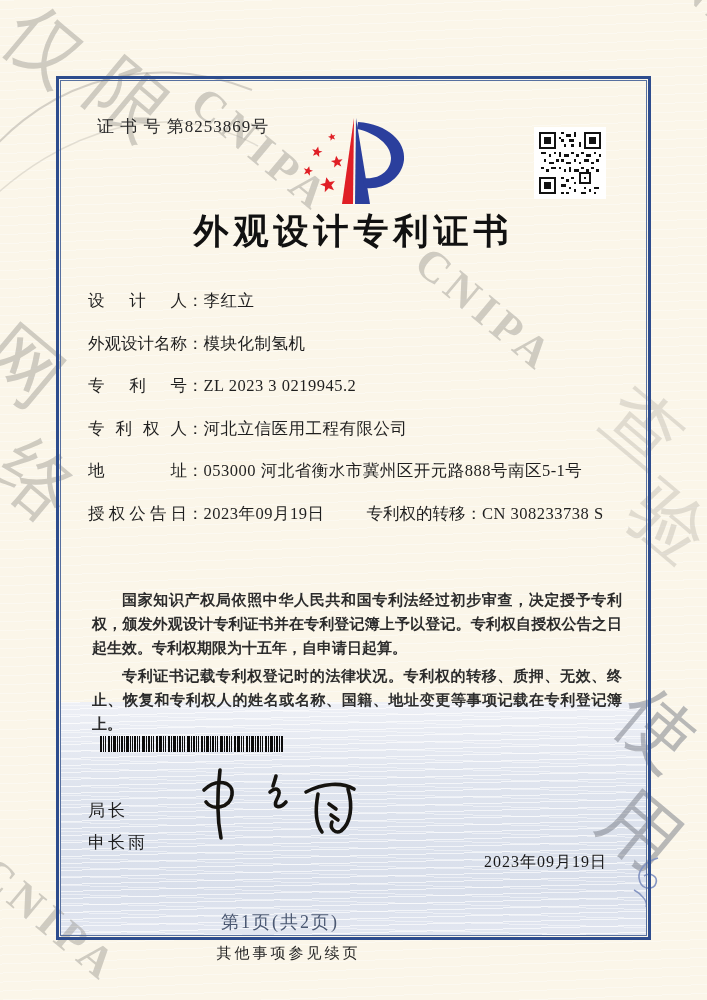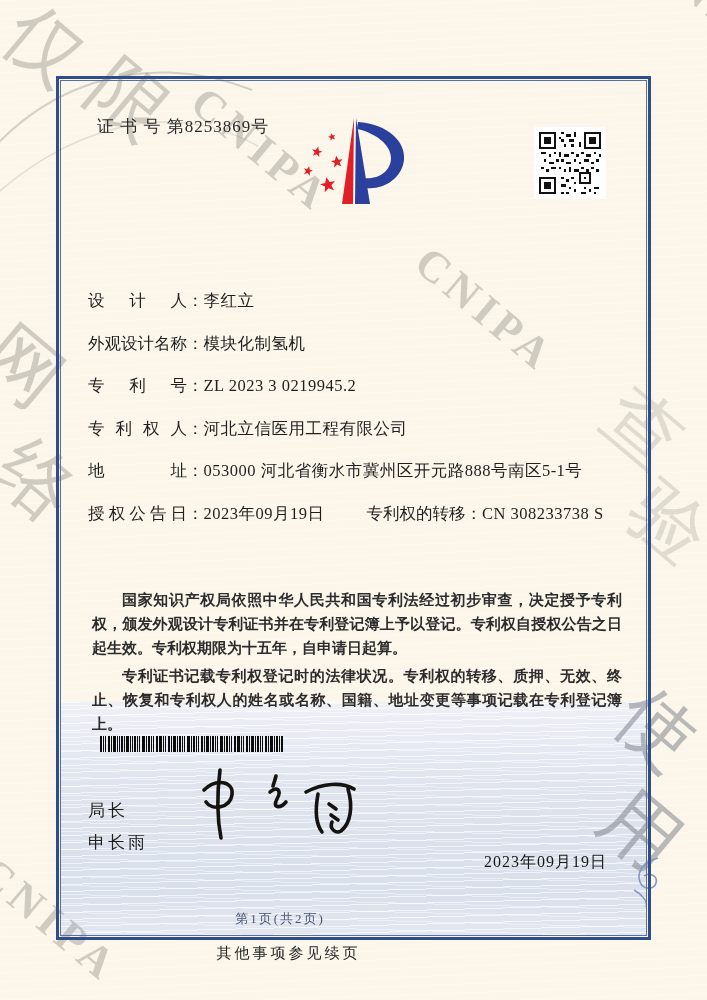--- a/index.html
+++ b/index.html
@@ -40,21 +40,21 @@
   .colon{display:inline-block;}
   .val{letter-spacing:.5px;}
   .grant-gap{display:inline-block;width:42px;}
   .paras{left:88px;top:584px;width:538px;font-size:15px;line-height:24px;color:#2c2c2c;text-align:justify;}
   .paras p{margin:4px;text-indent:2em;font-weight:bold;}
   .barcode{left:100px;top:736px;width:184px;height:16px;}
   .signer-title{left:88px;top:799px;font-size:17px;letter-spacing:3px;}
   .signer-name{left:88px;top:831px;font-size:17px;letter-spacing:3px;}
   .signature{left:190px;top:764px;width:185px;height:78px;}
   .issue-date{left:484px;top:852px;font-size:16px;letter-spacing:1px;color:#191919;}
-  .page-num{left:0;top:910px;width:560px;text-align:center;font-size:13px;color:#4b5872;letter-spacing:2px;}
+  .page-num{left:0;top:910px;width:560px;text-align:center;font-size:18px;color:#4b5872;letter-spacing:2px;}
   .footer-note{left:0;top:944px;width:577px;text-align:center;font-size:15px;letter-spacing:3px;color:#262626;}
 </style>
 </head>
 <body>
 
 <div class="page">
 
   <span class="wm wm-big" style="left:6px;top:-4px;">仅</span>
   <span class="wm wm-big" style="left:90px;top:50px;">限</span>
   <span class="wm wm-brand" style="left:178px;top:124px;">CNIPA</span>
@@ -169,20 +169,21 @@
         <rect x="9" y="24" width="1" height="1"></rect>
         <rect x="11" y="24" width="1" height="1"></rect>
       <rect x="22" y="22" width="2" height="1"></rect>
         <rect x="18" y="22" width="1" height="1"></rect>
         <rect x="20" y="23" width="1" height="1"></rect>
       <rect x="17" y="24" width="2" height="1"></rect>
         <rect x="22" y="24" width="1" height="1"></rect>
     </g>
   </svg>
 
+  <div class="ct title">外观设计专利证书</div>
 
   <div class="ct fields">
     <div class="frow">
       <span class="lbl">设计人</span><span class="colon">：</span><span class="val">李红立</span>
     </div>
     <div class="frow">
       <span class="lbl">外观设计名称</span><span class="colon">：</span><span class="val">模块化制氢机</span>
     </div>
     <div class="frow">
       <span class="lbl">专利号</span><span class="colon">：</span><span class="val">ZL 2023 3 0219945.2</span>

